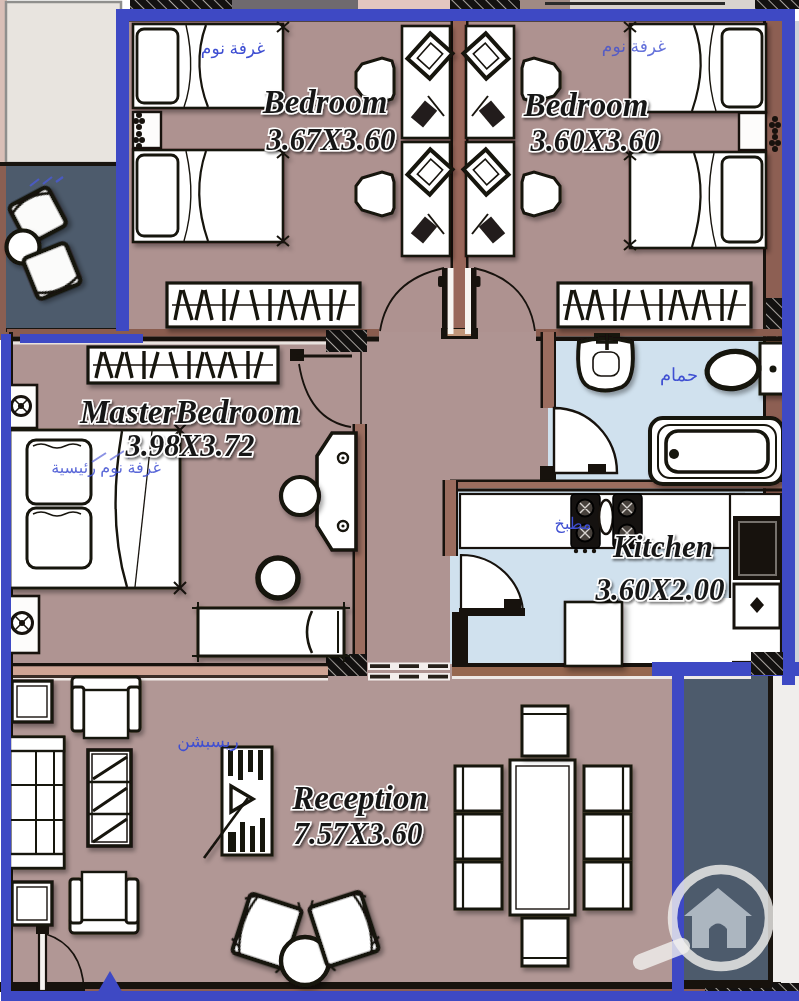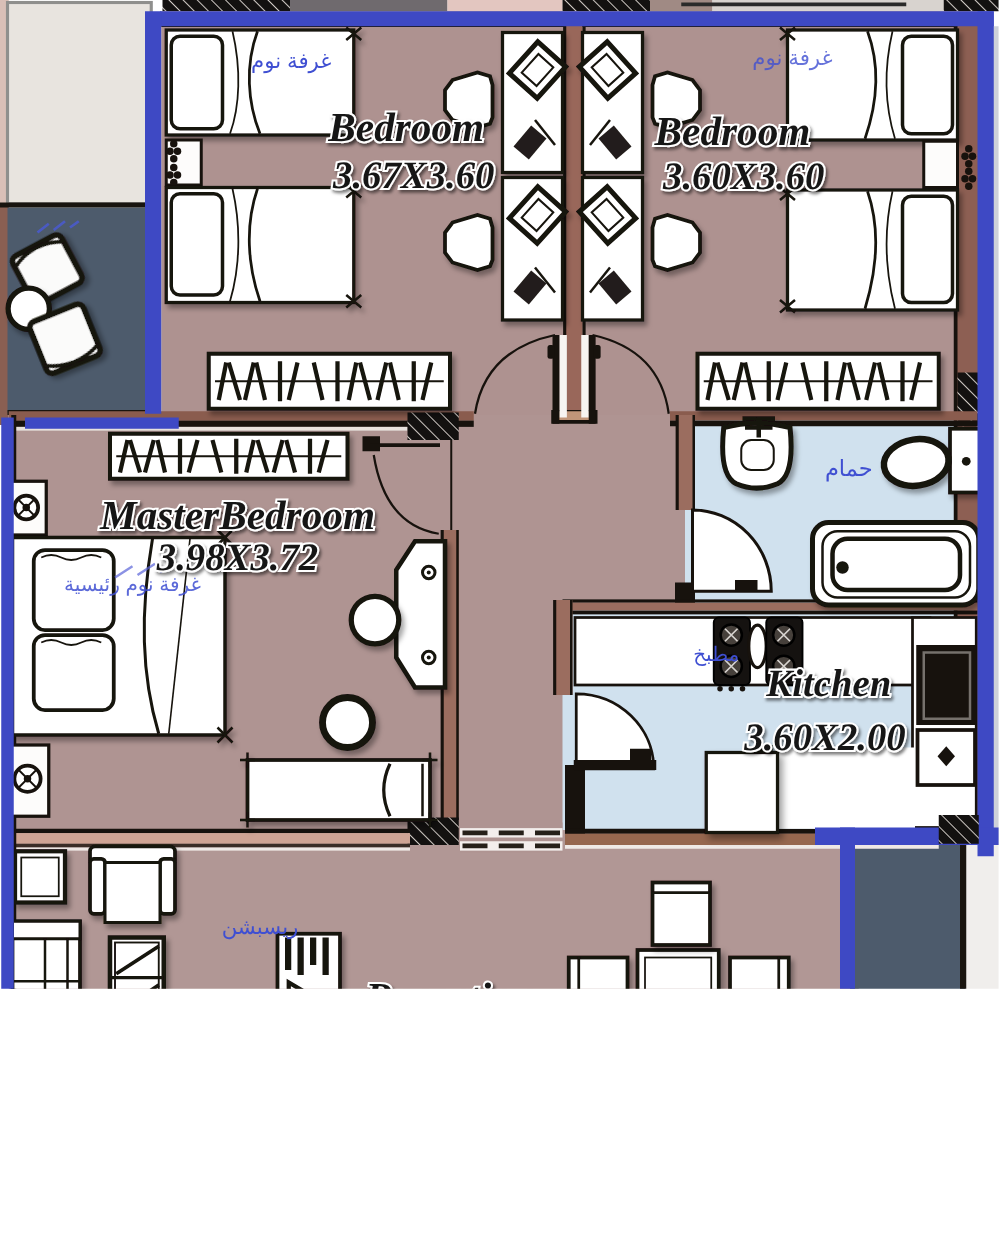--- a/index.html
+++ b/index.html
@@ -1,16 +1,16 @@
 <!DOCTYPE html>
 <html><head>
 <meta charset="utf-8">
 <style>
   html,body{margin:0;padding:0;background:#fff;}
-  #plan{width:799px;height:791px;position:relative;font-family:"Liberation Serif",serif;}
+  #plan{width:799px;height:1001px;position:relative;font-family:"Liberation Serif",serif;}
   svg{display:block;}
   .rn{font-family:"Liberation Serif",serif;font-style:italic;font-weight:bold;fill:#181818;stroke:#ffffff;stroke-width:3.2;paint-order:stroke;filter:url(#tsh);}
   .ar{font-family:"Liberation Sans",sans-serif;fill:#3f4fd2;}
 </style>
 </head>
 <body>
 <div id="plan">
 <svg width="799" height="1001" viewBox="0 0 799 1001" xmlns="http://www.w3.org/2000/svg">
 <defs>
   <pattern id="hatchW" width="8" height="8" patternUnits="userSpaceOnUse" patternTransform="rotate(45)">

